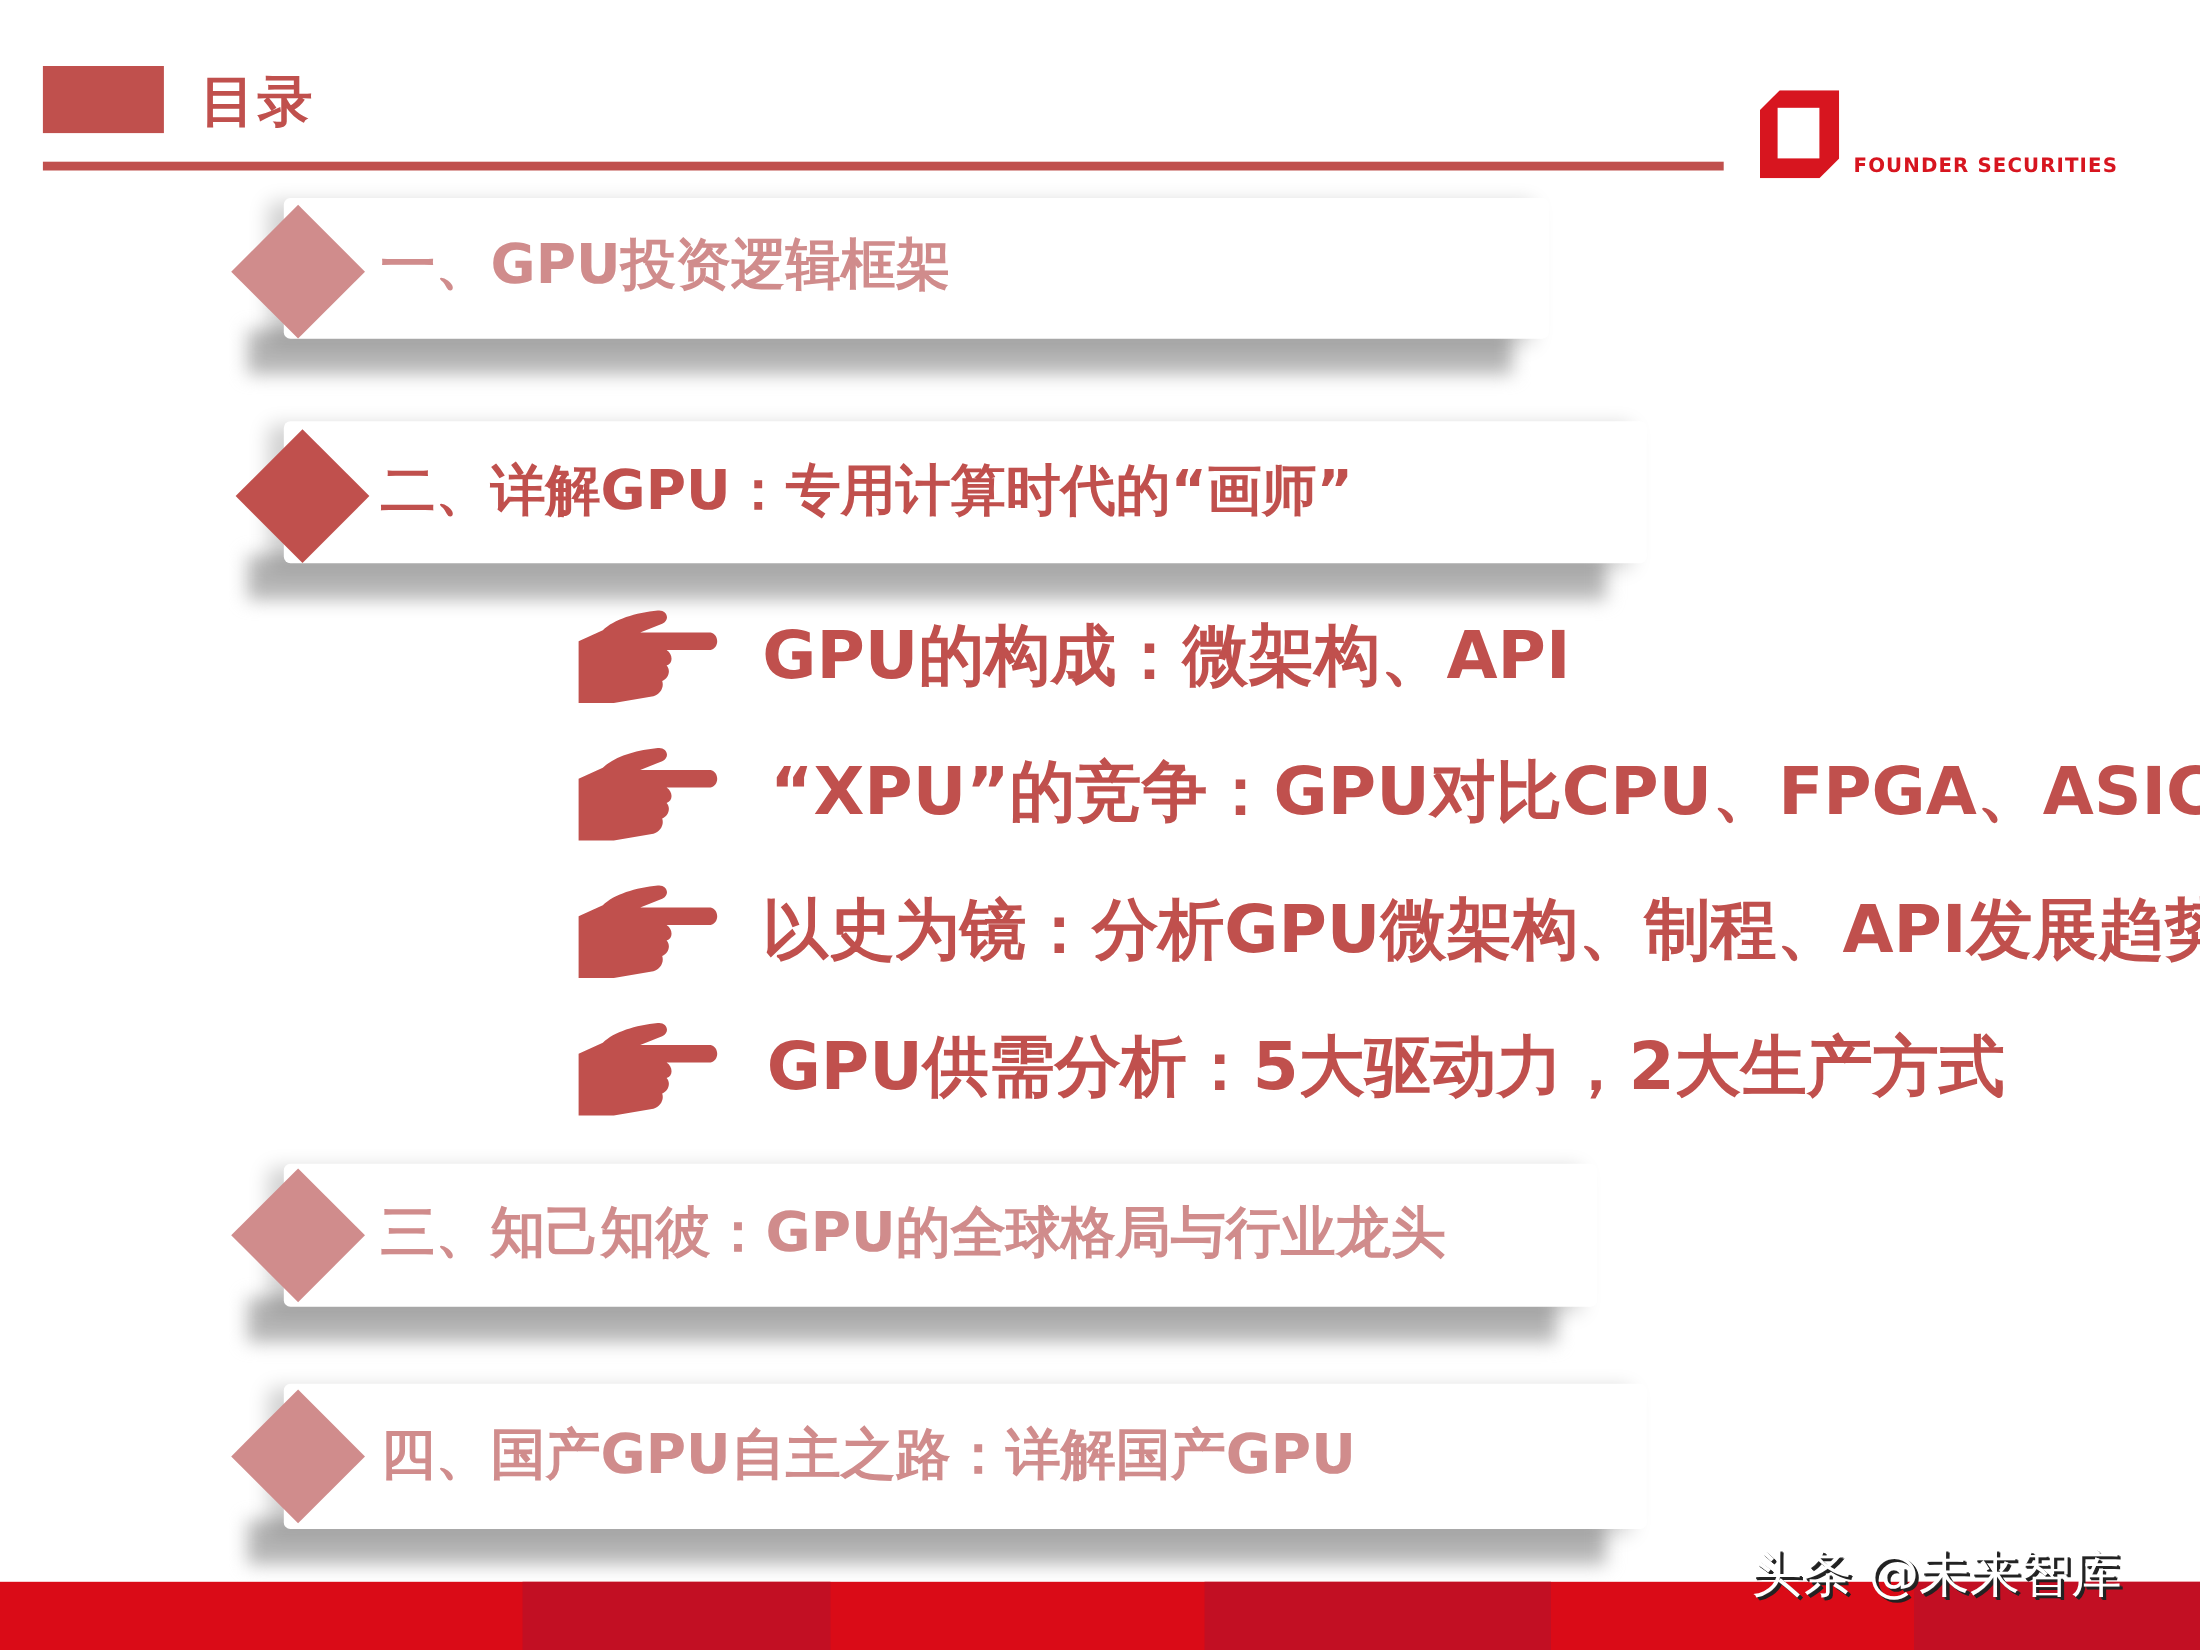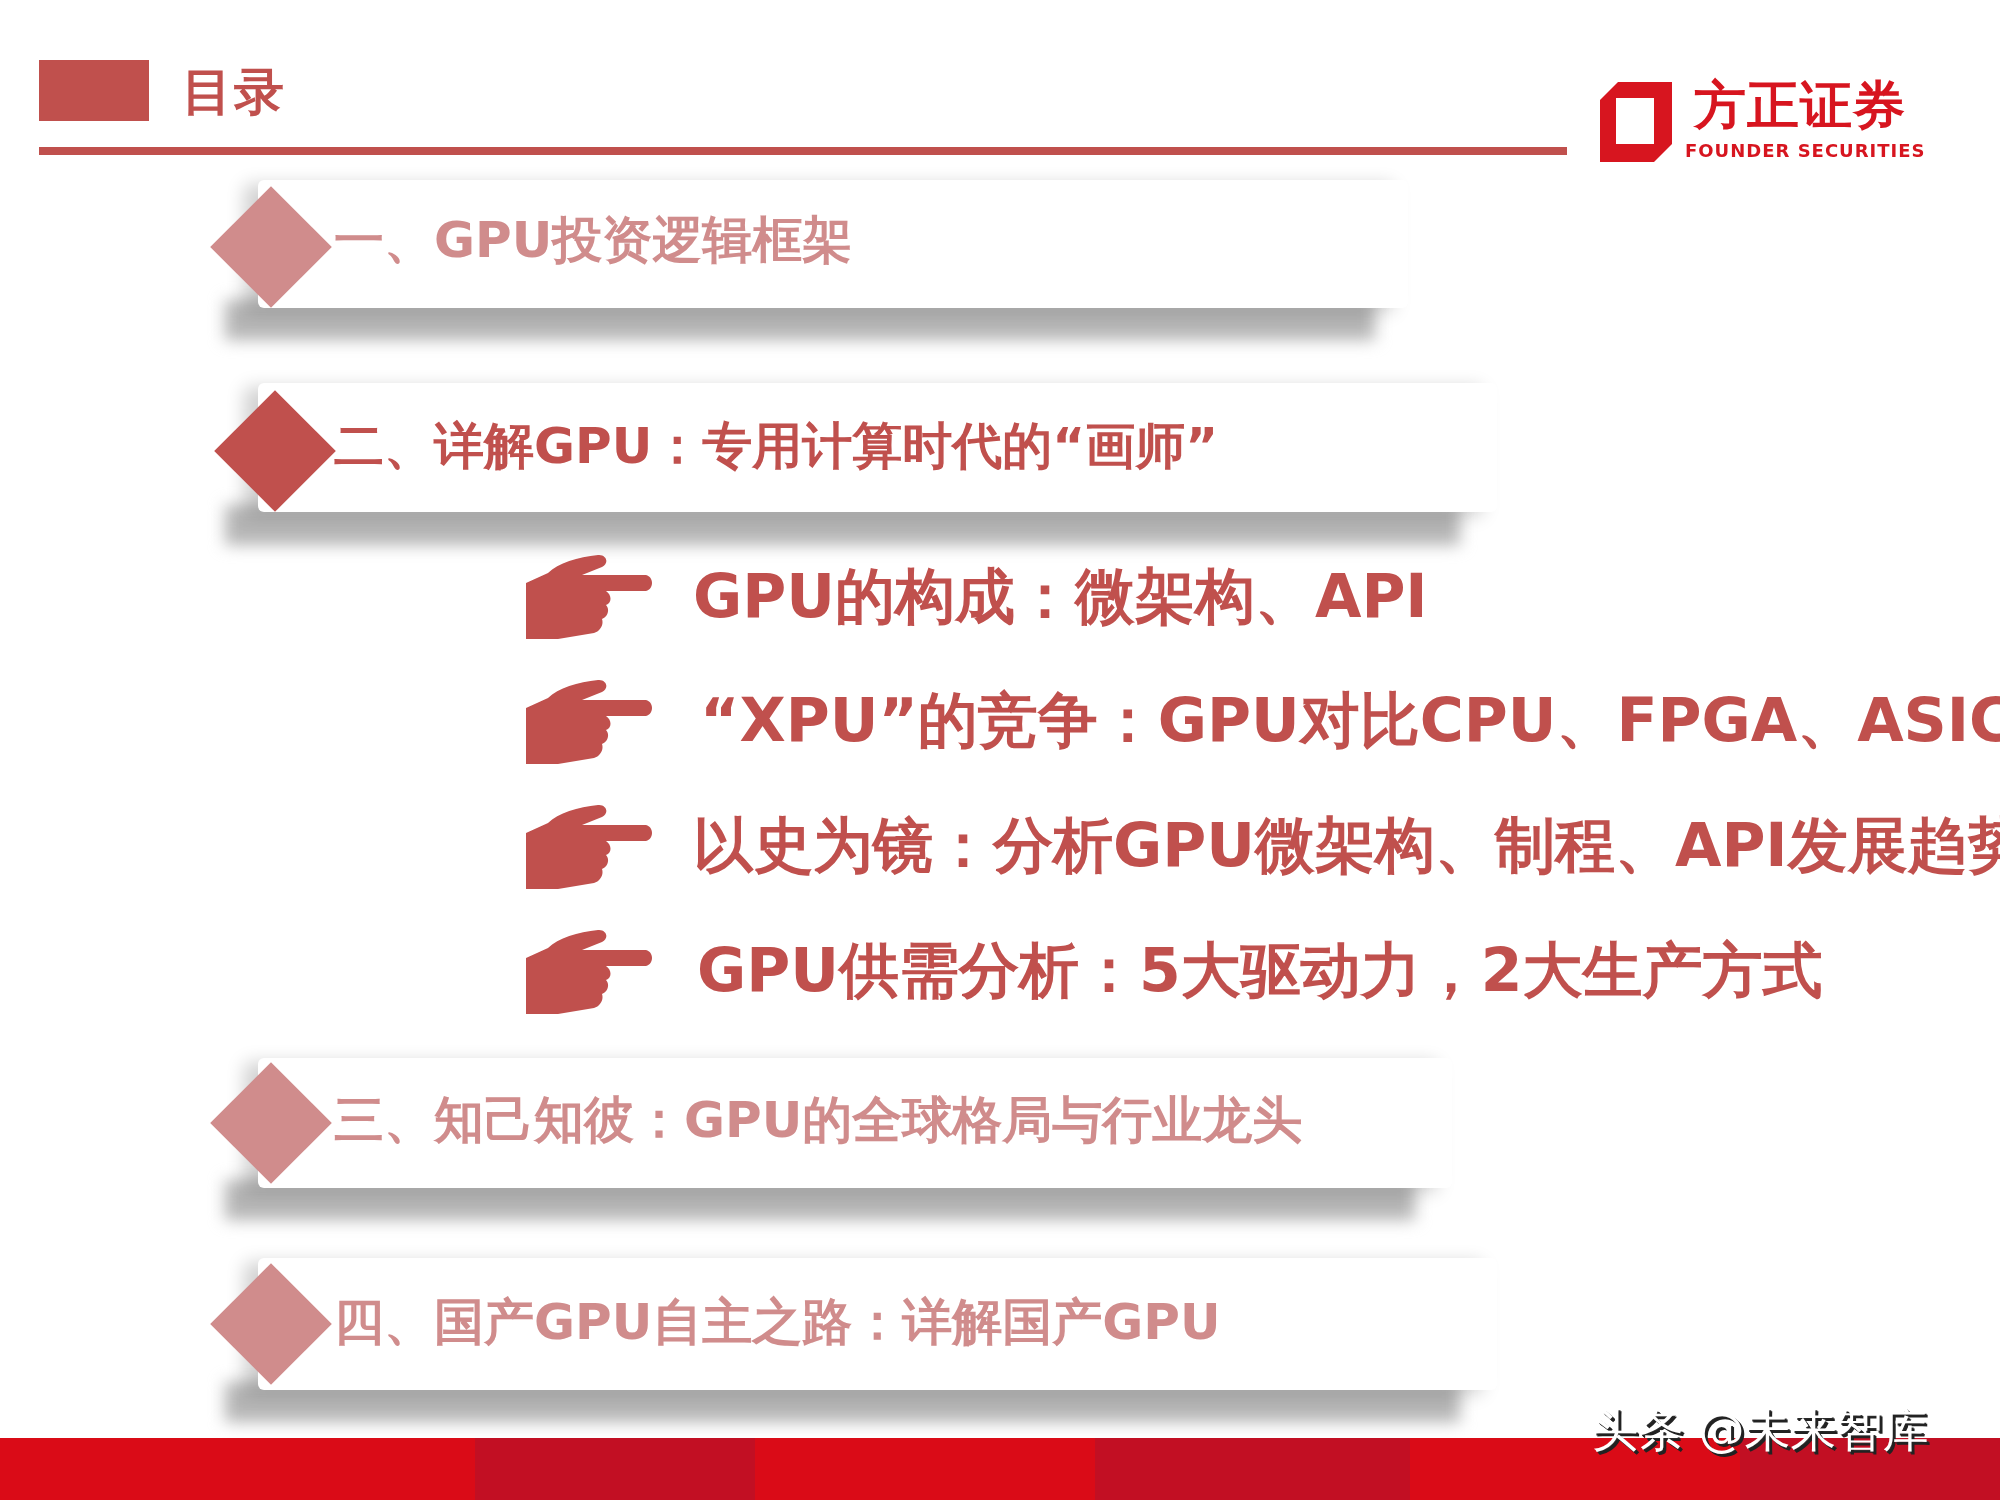--- a/index.html
+++ b/index.html
@@ -39,21 +39,21 @@
     }
     .section-card {
       position: absolute; background: #ffffff; border-radius: 6px;
       box-shadow: -14px 4px 18px rgba(0,0,0,0.18);
     }
     .section-diamond {
       position: absolute; width: 86px; height: 86px; transform: rotate(45deg);
     }
     .section-text {
       position: absolute; font-size: 50px; font-weight: bold; white-space: nowrap;
-      line-height: 60px; letter-spacing: 0px;
+      line-height: 60px; letter-spacing: 0px; margin-left: 12px;
     }
     .inactive .section-diamond { background: #D08C8C; }
     .inactive .section-text { color: #D08C8C; }
     .active .section-diamond { background: #C0504D; }
     .active .section-text { color: #C0504D; }
 
     .sub-item { position: absolute; left: 0; top: 0; }
     .hand-icon { position: absolute; width: 135px; height: 90px; }
     .sub-text {
       position: absolute; font-size: 60px; font-weight: bold; color: #C0504D;
@@ -77,21 +77,20 @@
 
 <div class="header-block"></div>
 <div class="header-title">目录</div>
 <div class="header-rule"></div>
 
 <div class="logo">
   <svg class="logo-mark" viewBox="0 0 72 80">
     <polygon points="18,0 72,0 72,62 54,80 0,80 0,18" fill="#D7151F"></polygon>
     <rect x="16" y="16" width="38" height="46" fill="#ffffff"></rect>
   </svg>
-  <div class="logo-cn">方正证券</div>
   <div class="logo-en">FOUNDER SECURITIES</div>
 </div>
 
 <div class="section inactive">
   <div class="section-shadow" style="left:225px; top:300px; width:1150px; height:40px;"></div>
   <div class="section-card" style="left:258px; top:180px; width:1150px; height:128px;"></div>
   <div class="section-diamond" style="left:228px; top:204px;"></div>
   <div class="section-text" style="left:334px; top:210px;">一、GPU投资逻辑框架</div>
 </div>
 

